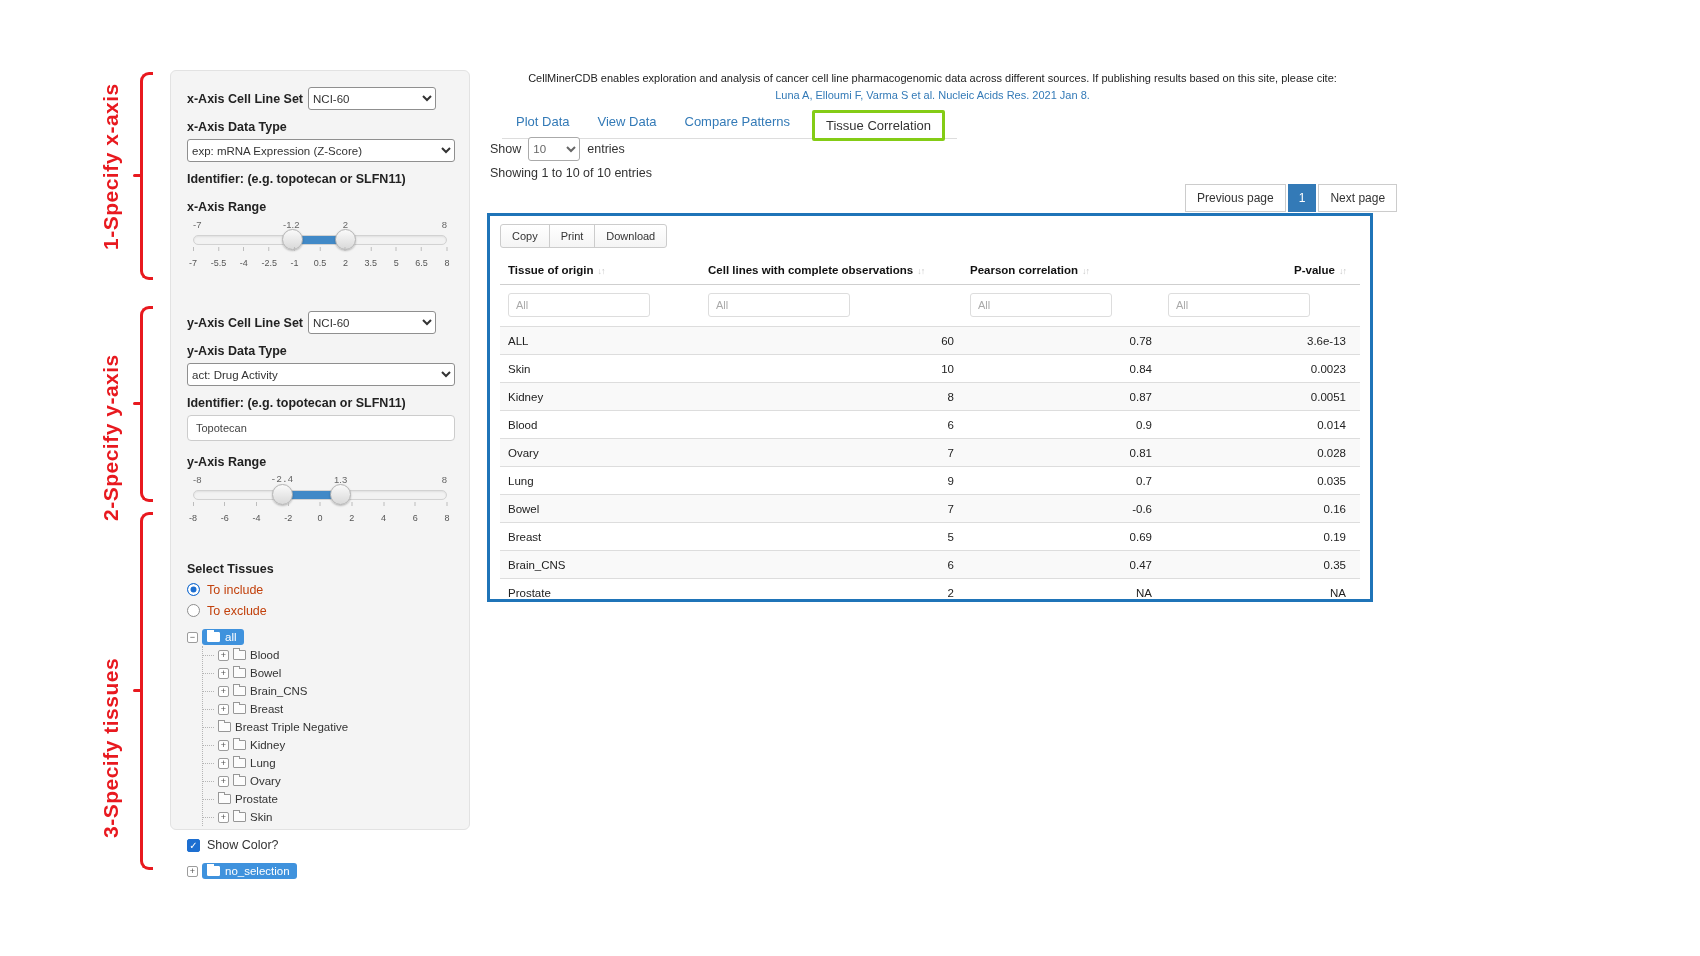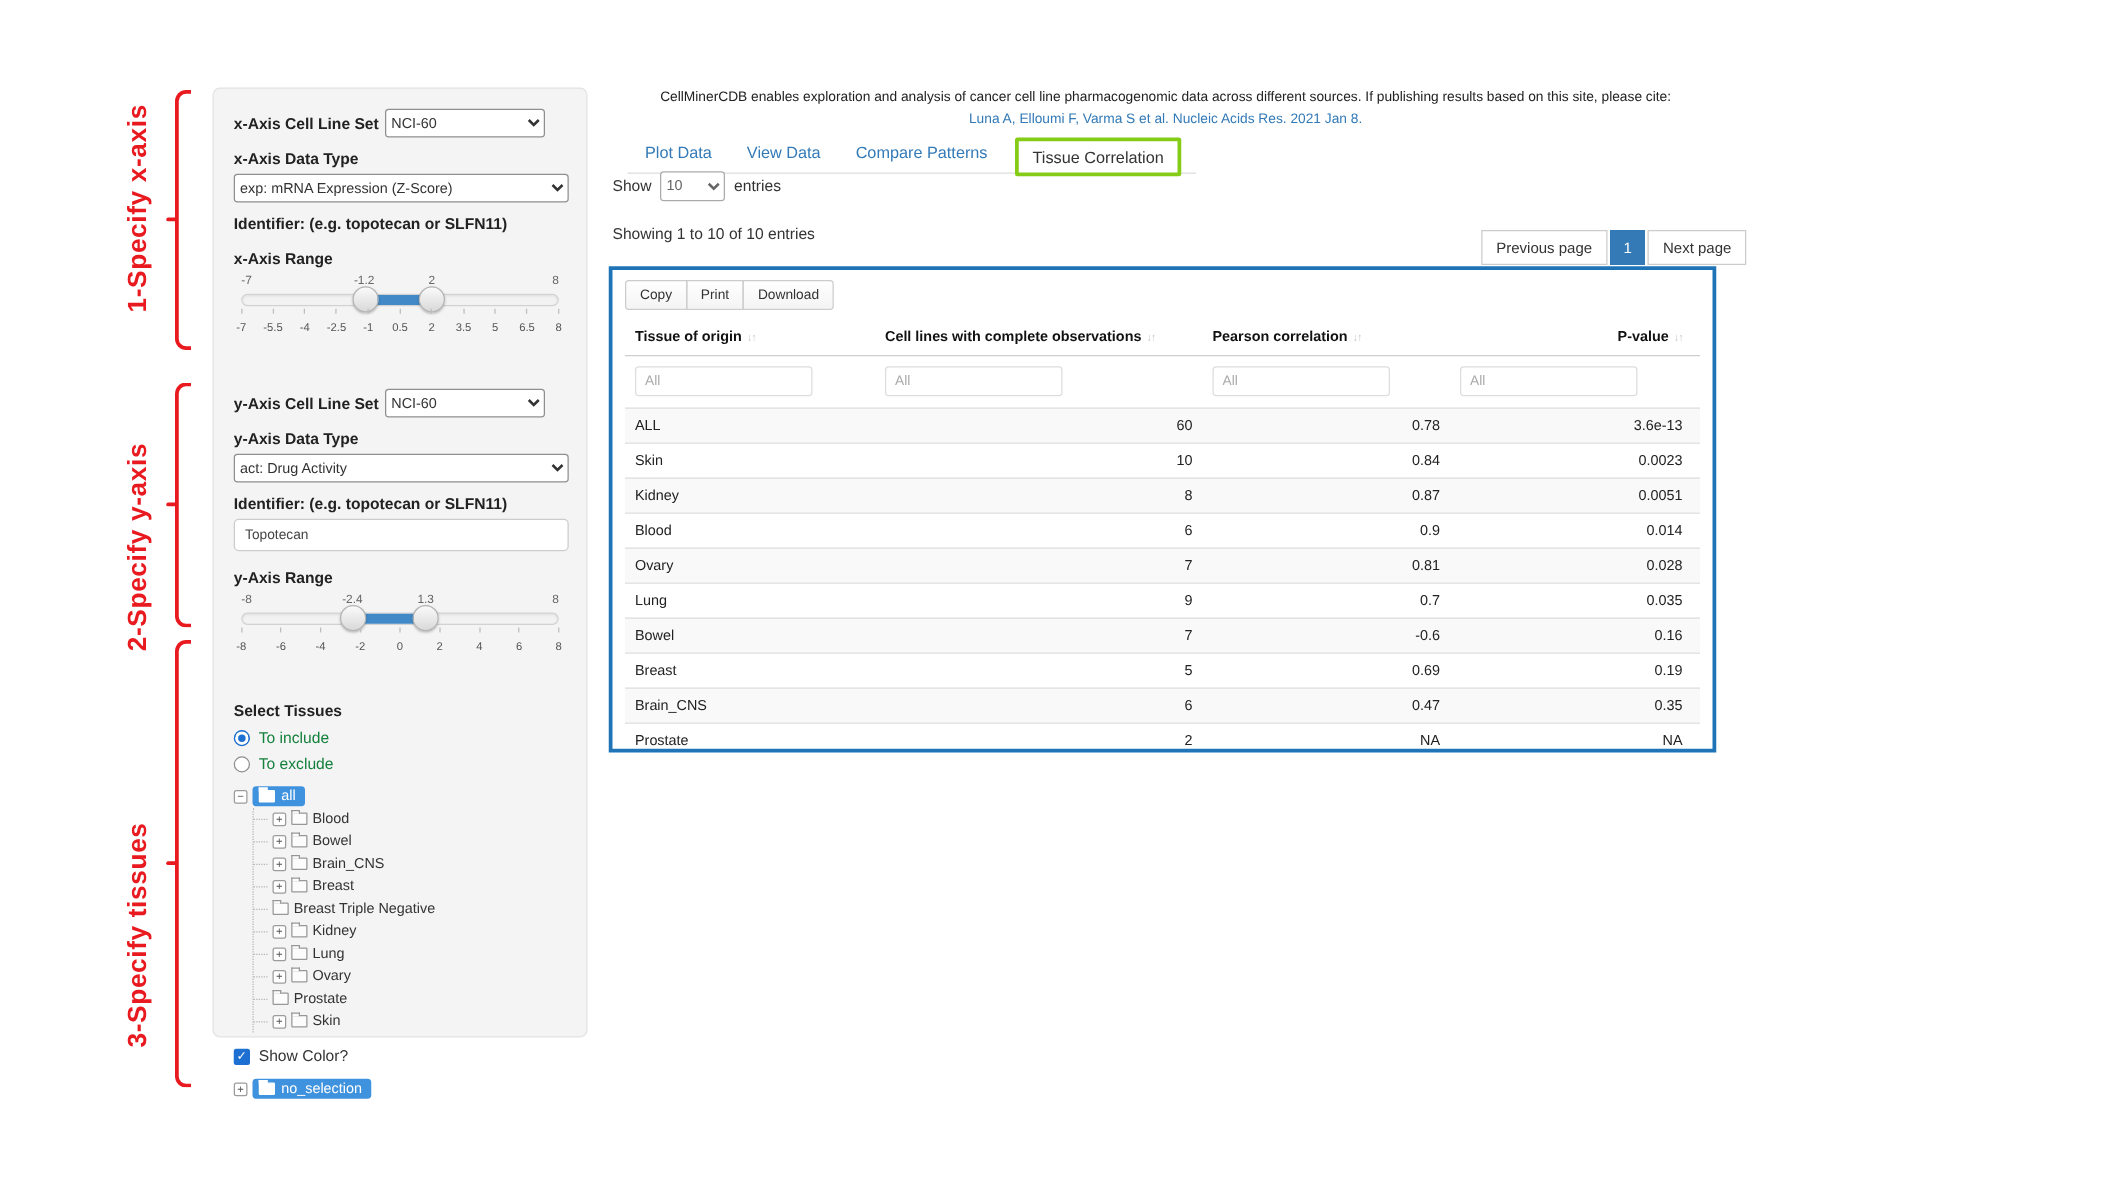--- a/index.html
+++ b/index.html
@@ -43,21 +43,21 @@
   .sl-bar{position:absolute;top:0;bottom:0;background:#4189c7;}
   .sl-handle{position:absolute;top:-7px;width:19px;height:19px;margin-left:-10px;border-radius:50%;
              background:linear-gradient(#fafafa,#d9d9d9);border:1px solid #b3b3b3;
              box-shadow:0 1px 2px rgba(0,0,0,.25);}
   .sl-ticks{position:relative;height:20px;margin-top:2px;}
   .sl-tick{position:absolute;transform:translateX(-50%);text-align:center;}
   .sl-mark{display:block;width:1px;height:4px;background:#bdbdbd;margin:0 auto 1px;}
   .sl-ticklabel{font-weight:normal;font-size:9px;color:#555;font-style:normal;}
 
   
-  .radio-row{display:flex;align-items:flex-end;gap:7px;margin:7px 0;font-size:12.5px;color:#15803d;}
+  .radio-row{display:flex;align-items:flex-start;gap:7px;margin:7px 0;font-size:12.5px;color:#c2410c;}
   .radio{width:13px;height:13px;border-radius:50%;border:1px solid #8e8e8e;background:#fff;box-sizing:border-box;}
   .radio.checked{border:1px solid #1d6fd1;background:#1d6fd1;box-shadow:inset 0 0 0 2.5px #fff;}
   .tree{margin-top:10px;font-size:11.5px;color:#333;}
   .tree-row{display:flex;align-items:center;height:18px;gap:4px;}
   .expander{flex:0 0 auto;width:11px;height:11px;border:1px solid #9c9c9c;background:#fff;border-radius:2px;
             font-size:9px;line-height:9px;text-align:center;color:#555;box-sizing:border-box;}
   .stub{flex:0 0 auto;width:11px;border-top:1px dotted #b5b5b5;}
   .folder{flex:0 0 auto;width:13px;height:10px;border:1px solid #979797;border-radius:1px;position:relative;background:#fcfcfc;box-sizing:border-box;}
   .folder:before{content:"";position:absolute;top:-3px;left:-1px;width:5px;height:2px;border:1px solid #979797;border-bottom:none;background:#fcfcfc;}
   .node-selected{display:inline-flex;align-items:center;gap:5px;background:#3f92dd;color:#fff;
@@ -72,21 +72,21 @@
 
   
   .citation{position:absolute;left:490px;top:72px;width:885px;text-align:center;font-size:11px;color:#222;}
   .citation a{color:#337ab7;text-decoration:none;display:inline-block;margin-top:5px;}
   .subtabs{position:absolute;left:502px;top:106px;width:455px;display:flex;align-items:flex-end;
            border-bottom:1px solid #ddd;}
   .subtab{font-size:13px;color:#337ab7;padding:8px 14px 9px;cursor:pointer;white-space:nowrap;}
   .subtab.active{color:#333;background:#fff;border:3px solid #84cc16;border-radius:2px;padding:5px 11px;margin-bottom:-3px;margin-left:8px;}
   .show-row{position:absolute;left:490px;top:137px;display:flex;align-items:center;gap:7px;font-size:12.5px;color:#333;}
   .sel-entries{width:52px;height:24px;border:1px solid #aaa;color:#666;}
-  .showing{position:absolute;left:490px;top:180px;font-size:12.5px;color:#333;}
+  .showing{position:absolute;left:490px;top:166px;font-size:12.5px;color:#333;}
   .pager{position:absolute;left:1185px;top:184px;display:flex;align-items:center;}
   .page-btn{border:1px solid #ccc;background:#fff;color:#333;font-size:12px;padding:6px 11px;cursor:pointer;}
   .page-num{border:1px solid #337ab7;background:#337ab7;color:#fff;font-size:12px;padding:6px 10px;margin:0 2px;cursor:pointer;}
 
   
   .tablebox{position:absolute;left:487px;top:213px;width:886px;height:389px;border:3px solid #1f74b8;
             background:#fff;box-sizing:border-box;padding:8px 10px 0;}
   .dt-buttons{display:flex;}
   .dtbtn{border:1px solid #ccc;background:linear-gradient(#fff,#f4f4f4);color:#333;font-size:11px;
          padding:5px 11px;margin-left:-1px;cursor:pointer;}
@@ -180,21 +180,21 @@
     <select class="sel-wide">
       <option>act: Drug Activity</option>
     </select>
     <div class="lbl">Identifier: (e.g. topotecan or SLFN11)</div>
     <input class="txt-input" value="Topotecan" style="">
     <div class="lbl" style="margin-top:14px;">y-Axis Range</div>
 
     <div class="slider">
       <div class="sl-toplabels">
         <span class="end-min">-8</span>
-        <span class="sl-low" style="left: 35%;">-2.4</span>
+        <span class="sl-low" style="left: 35%; font-family: Liberation Mono, monospace;">-2.4</span>
         <span class="sl-high" style="left: 58.1%;">1.3</span>
         <span class="end-max">8</span>
       </div>
       <div class="sl-track">
         <div class="sl-bar" style="left: 35%; width: 23.1%;"></div>
         <div class="sl-handle h-low" style="left: 35%;"></div>
         <div class="sl-handle h-high" style="left: 58.1%;"></div>
       </div>
       <div class="sl-ticks">
           <span class="sl-tick" style="left: 0%;"><i class="sl-mark"></i><b class="sl-ticklabel">-8</b></span>

